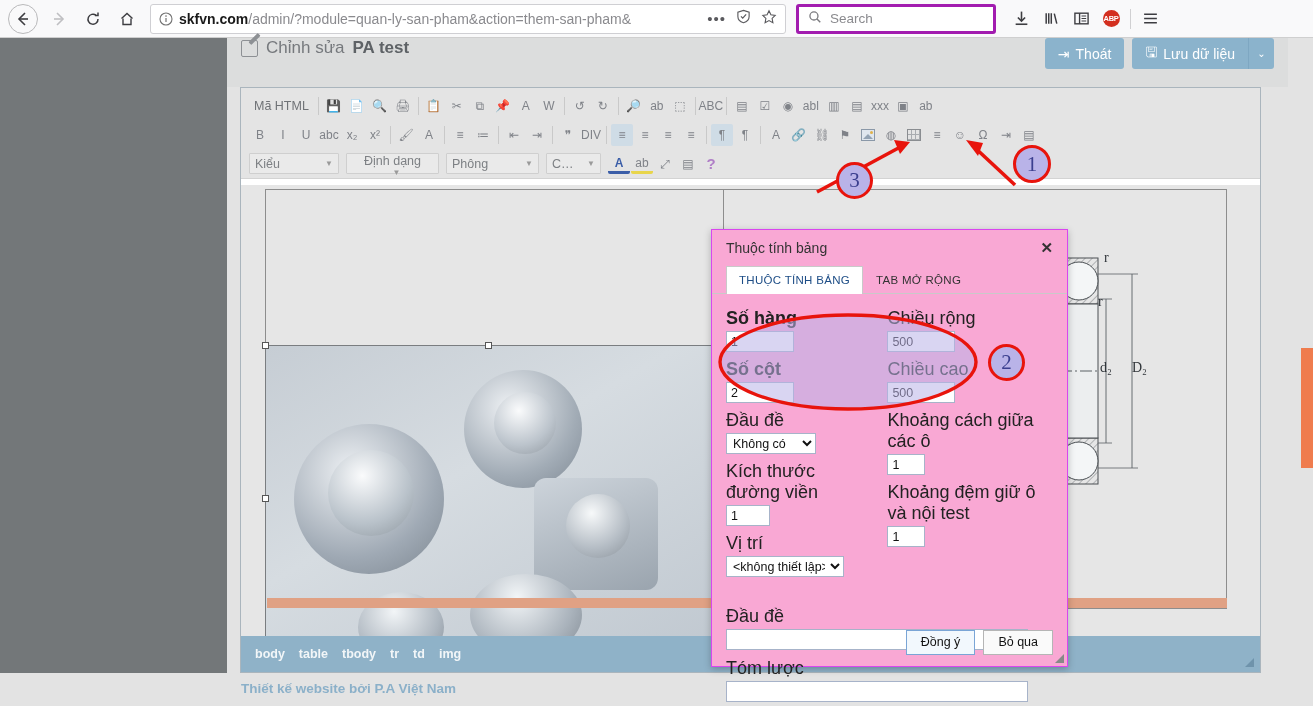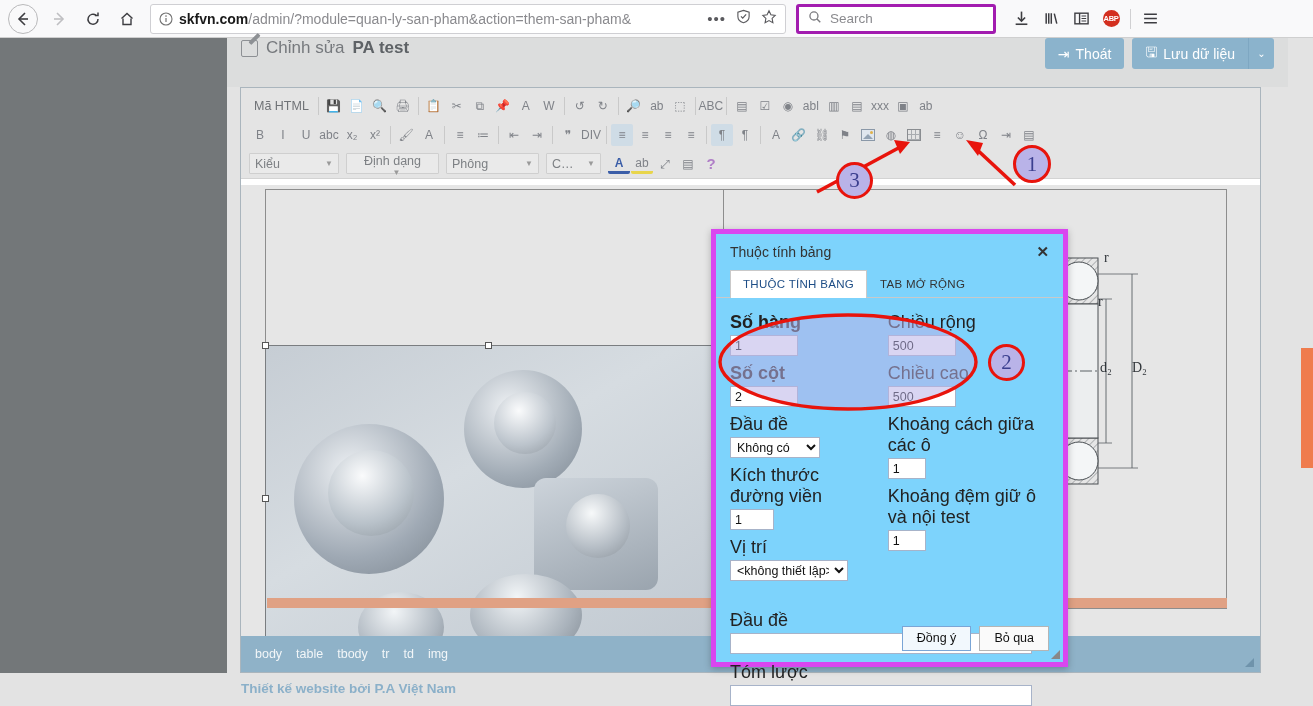--- a/index.html
+++ b/index.html
@@ -129,35 +129,35 @@
     position:absolute; right:46px; top:62px; width:160px; height:238px;
   }
   .dim-label{ position:absolute; font-family:"Liberation Serif",serif; color:#30353a; font-size:14px;}
   #orange-bar{
     position:absolute; left:1px; bottom:0; width:960px; height:10px; background:#e0a184;
   }
   #elements-path{
     position:absolute; left:0; right:0; bottom:0; height:36px; background:#8fb2c8;
     display:flex; align-items:center; gap:14px; padding-left:14px; color:#f2f6f8; font-size:12.5px;
   }
-  .path-item{ cursor:pointer; }
+  .path-item{ cursor:pointer;font-weight:bold; }
   #resize-grip{ position:absolute; right:6px; bottom:5px; width:0;height:0;
     border-left:9px solid transparent; border-bottom:9px solid #6f93ab;}
 
   #right-orange{
     position:absolute; right:0; top:310px; width:12px; height:120px; background:#ef7c4e;
   }
   #footer-text{
     position:absolute; left:14px; top:643px; font-size:13.5px; color:#8bb0c9; font-weight:bold;
   }
 
   
   #dialog{
     position:absolute; left:711px; top:229px; width:357px; height:438px;
-    background:#7dd3fc; border:5px solid #d946ef; box-shadow:0 2px 7px rgba(0,0,0,.25);
+    background:#f9a8d4; border:1px solid #d946ef; box-shadow:0 2px 7px rgba(0,0,0,.25);
     font-size:13px; color:#222;
   }
   #dialog-title{ height:36px; display:flex; align-items:center; padding:0 14px; font-size:14px; color:#333;}
   #dialog-close{ margin-left:auto; font-size:15px; color:#333; cursor:pointer; font-weight:bold;}
   #dialog-tabs{ display:flex; padding-left:14px; border-bottom:1px solid #c9c9c9; }
   .dlg-tab{
     padding:7px 12px; font-size:11.5px; letter-spacing:.3px; color:#3a5f8f; cursor:pointer;
     border:1px solid transparent; border-bottom:none; background:transparent;
   }
   .dlg-tab.active{ background:#fff; border-color:#c9c9c9; color:#1d4d86; margin-bottom:-1px; }

